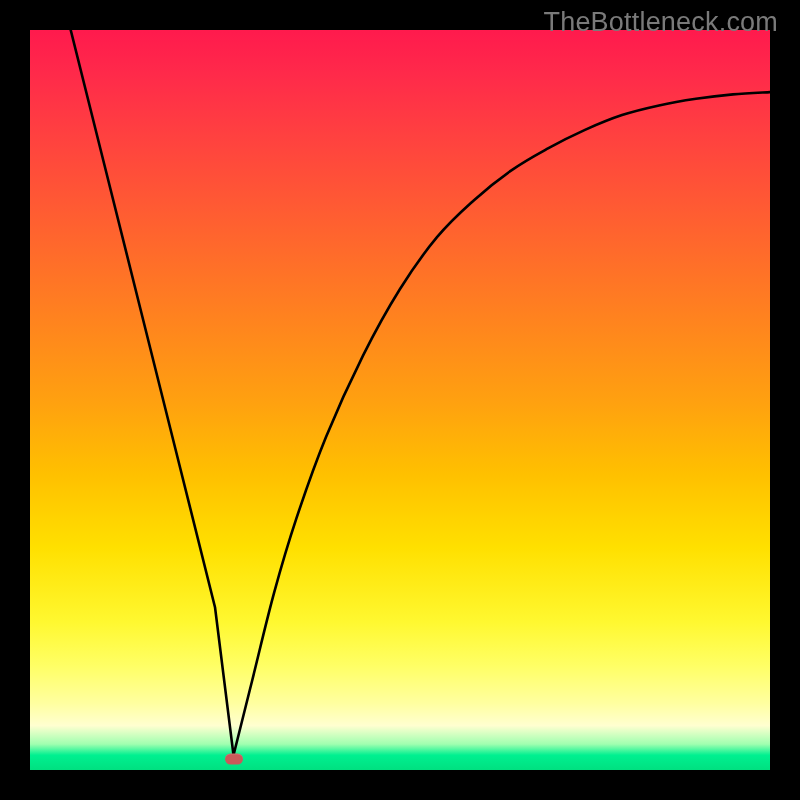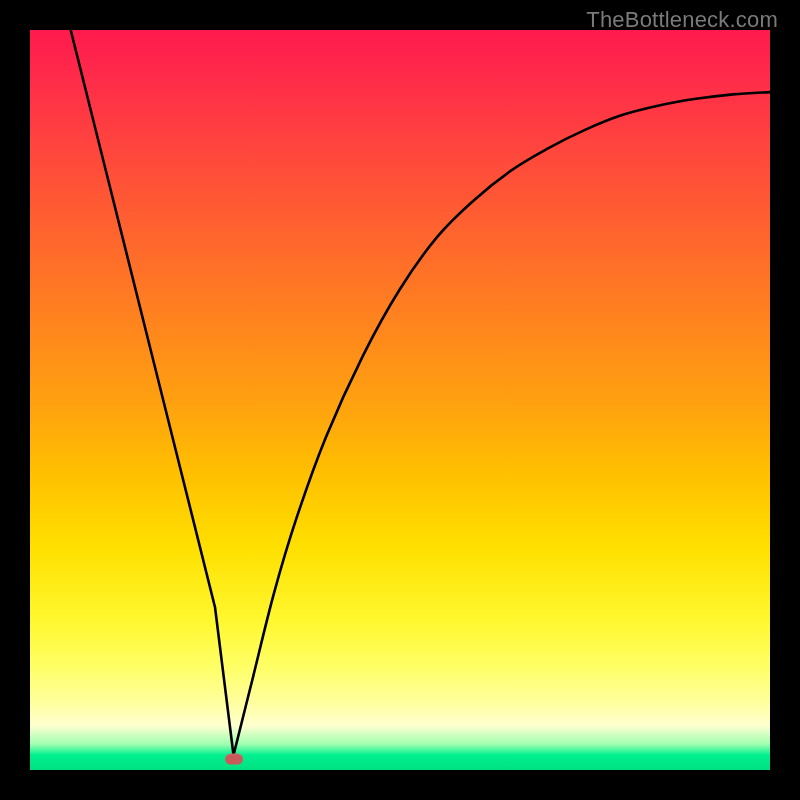--- a/index.html
+++ b/index.html
@@ -56,21 +56,21 @@
     background: #c85a5a;
     border-radius: 6px;
     transform: translate(-50%, -50%);
     box-shadow: inset 0 1px 0 rgba(255,255,255,0.15);
   }
   .watermark {
     position: absolute;
     top: 7px;
     right: 22px;
     color: #7a7a7a;
-    font-size: 22px;
+    font-size: 27px;
     letter-spacing: 0.2px;
     font-weight: 500;
   }
 </style>
 </head>
 <body>
 
 <div class="frame">
 
   <div class="plot-area">

